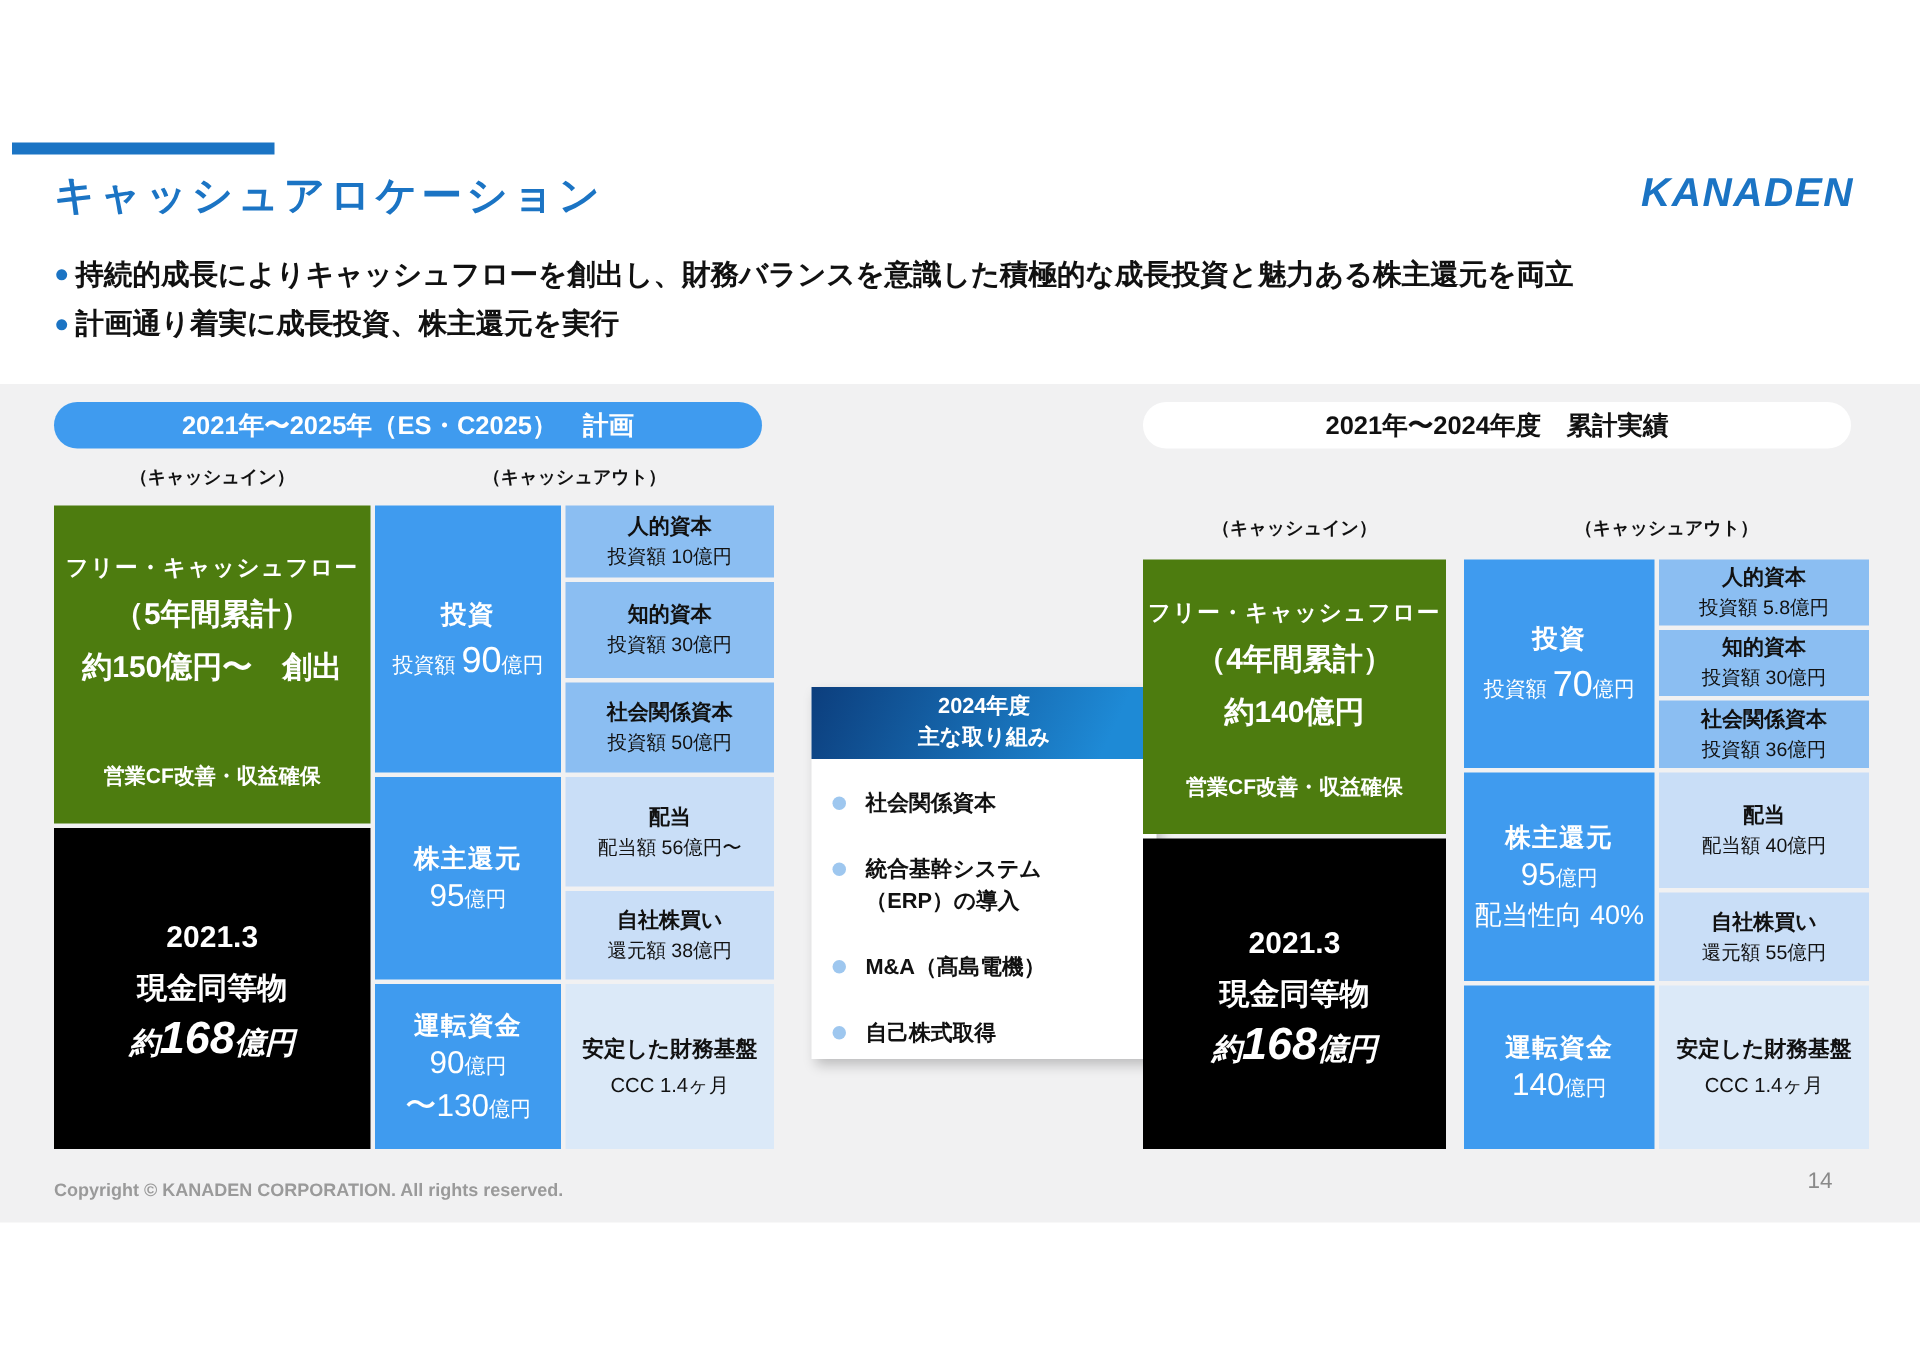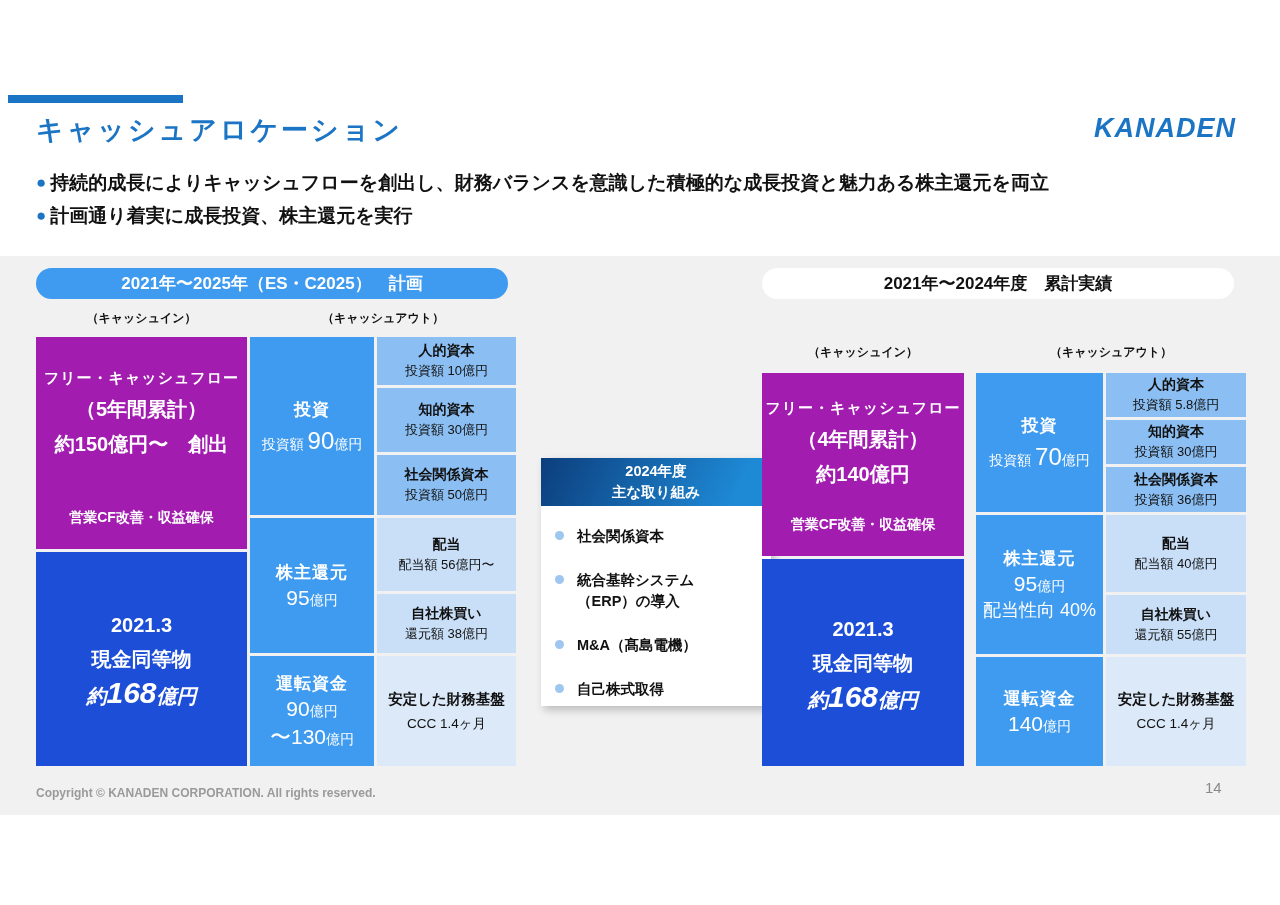--- a/index.html
+++ b/index.html
@@ -22,22 +22,22 @@
   
   .pill { height:31px; border-radius:16px; display:flex; align-items:center; justify-content:center;
           font-size:17px; font-weight:bold; }
   .pill-blue { background:#3f9bef; color:#fff; }
   .pill-white { background:#ffffff; color:#111; }
 
   .col-label { font-size:12px; font-weight:bold; color:#111; text-align:center; }
 
   
   .box { display:flex; flex-direction:column; align-items:center; justify-content:center; text-align:center; }
-  .blue-mid      { background:#a21caf; color:#fff; }
-  .blue-dark     { background:#1d4ed8; color:#fff; }
+  .blue-mid      { background:#4d7c0f; color:#fff; }
+  .blue-dark     { background:#000000; color:#fff; }
   .blue-bright   { background:#3f9bef; color:#fff; }
   .blue-light    { background:#8bbef2; color:#111; }
   .blue-lighter  { background:#c9def7; color:#111; }
   .blue-lightest { background:#dbe9f8; color:#111; }
 
   .fcf-l1 { font-size:15px; font-weight:bold; letter-spacing:1px; }
   .fcf-l2, .fcf-l3 { font-size:20px; font-weight:bold; margin-top:8px; }
   .fcf-footer { font-size:14px; font-weight:bold; position:absolute; bottom:22px; left:0; right:0; text-align:center; }
   .cash-l { font-size:20px; font-weight:bold; line-height:1.7; }
   .cash-amt { font-size:20px; font-weight:bold;font-style:italic; }

